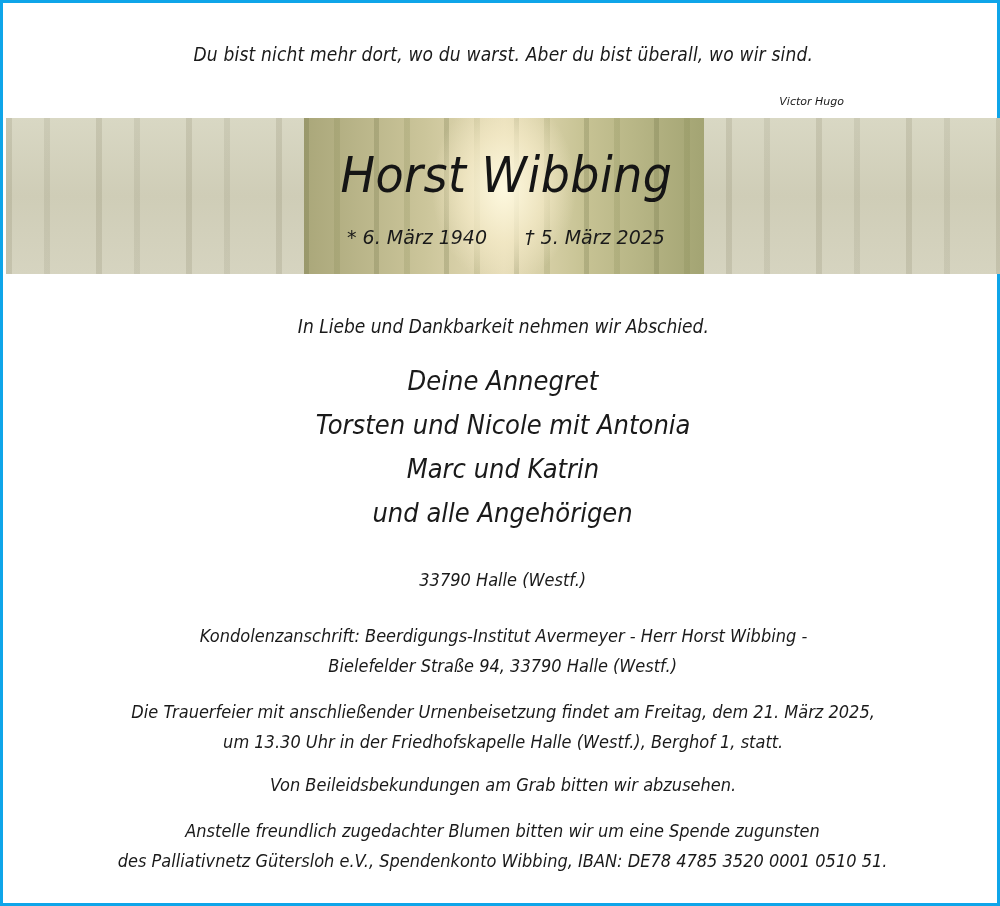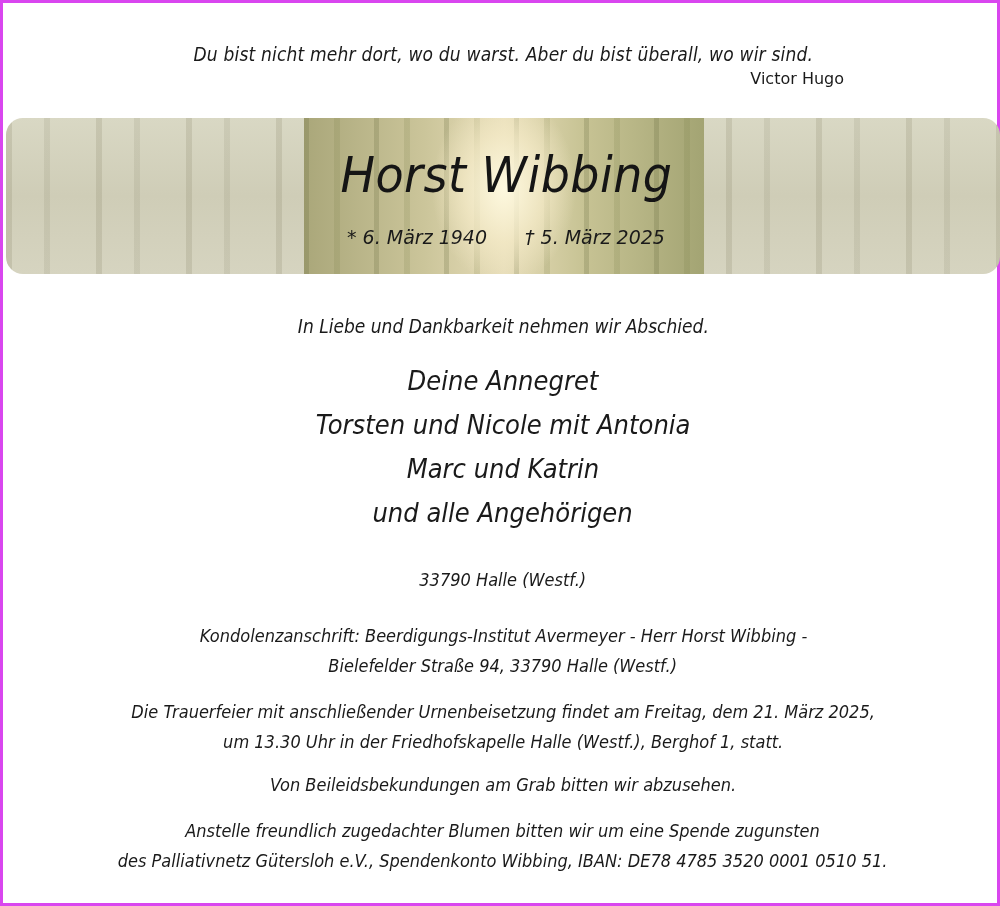--- a/index.html
+++ b/index.html
@@ -2,36 +2,35 @@
 <html><head>
 <meta charset="utf-8">
 <style>
   html, body { margin:0; padding:0; }
   body {
     width:1000px; height:906px; overflow:hidden; background:#fff;
     font-family: "DejaVu Sans", sans-serif; color:#1a1a1a;
   }
   .frame {
     position:absolute; left:0; top:0; width:1000px; height:906px;
-    box-sizing:border-box; border:3px solid #d946ef; background:#fff;
+    box-sizing:border-box; border:3px solid #0ea5e9; background:#fff;
   }
   .quote {
     position:absolute; left:0; top:40px; width:1000px; text-align:center;
     font-size:19px; font-style:italic; letter-spacing:0.2px;
   }
   .quote .txt { display:inline-block; transform:scaleX(0.9); }
   .author {
-    position:absolute; right:153px; top:66px; font-size:16px; 
+    position:absolute; right:153px; top:92px; font-size:11px; font-style:italic;
   }
   .banner {
     position:absolute; left:3px; top:115px; width:994px; height:156px; overflow:hidden;
     background:
       repeating-linear-gradient(90deg, rgba(120,115,85,0.18) 0 6px, rgba(0,0,0,0) 6px 38px, rgba(110,108,80,0.12) 38px 44px, rgba(0,0,0,0) 44px 90px),
       linear-gradient(180deg,#d9d8c4 0%,#cfcdb7 50%,#d6d4c0 100%);
-    border-radius: 17px;
   }
   .banner-center {
     position:absolute; left:298px; top:0; width:400px; height:156px;
     background:
       radial-gradient(ellipse 90px 120px at 50% 45%, rgba(255,250,225,0.95) 0%, rgba(245,235,200,0.7) 45%, rgba(0,0,0,0) 80%),
       repeating-linear-gradient(90deg, rgba(95,100,55,0.22) 0 5px, rgba(0,0,0,0) 5px 30px, rgba(120,125,70,0.18) 30px 36px, rgba(0,0,0,0) 36px 70px),
       linear-gradient(90deg,#aaa77a 0%,#cbc59a 30%,#e6dcb8 50%,#c7c394 70%,#a3a473 100%);
   }
   .name {
     position:absolute; left:0; top:28px; width:1000px; text-align:center;

